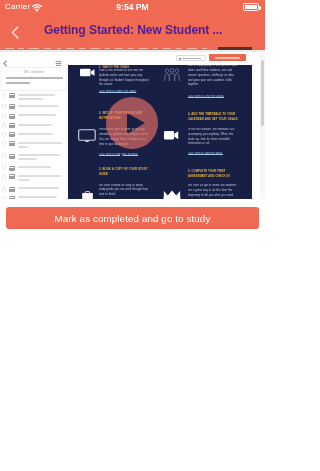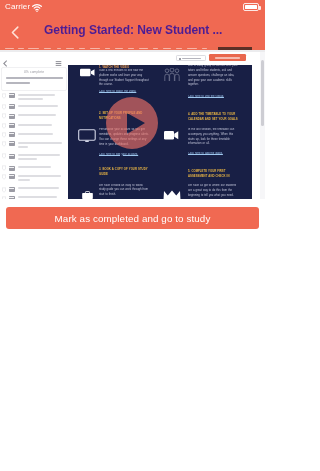--- a/index.html
+++ b/index.html
@@ -85,20 +85,21 @@
       <span class="sb-carrier">Carrier</span>
       <span class="wifi">
         <svg width="10" height="8" viewBox="0 0 20 16">
           <path d="M1.3 4.6 A13 13 0 0 1 18.7 4.6" stroke="#fff" stroke-width="2.3" fill="none" stroke-linecap="round"></path>
           <path d="M4.3 8.2 A8.6 8.6 0 0 1 15.7 8.2" stroke="#fff" stroke-width="2.3" fill="none" stroke-linecap="round"></path>
           <path d="M7.4 11.8 A4.2 4.2 0 0 1 12.6 11.8" stroke="#fff" stroke-width="2.3" fill="none" stroke-linecap="round"></path>
           <circle cx="10" cy="14.4" r="1.5" fill="#fff"></circle>
         </svg>
       </span>
     </div>
+    <div class="sb-time">9:54 PM</div>
     <div class="sb-right">
       <span class="batt">
           <i></i>
         </span>
     </div>
   </div>
 
   <div class="navbar">
     <div class="nav-back">
       <svg width="8" height="13" viewBox="0 0 8 13">

